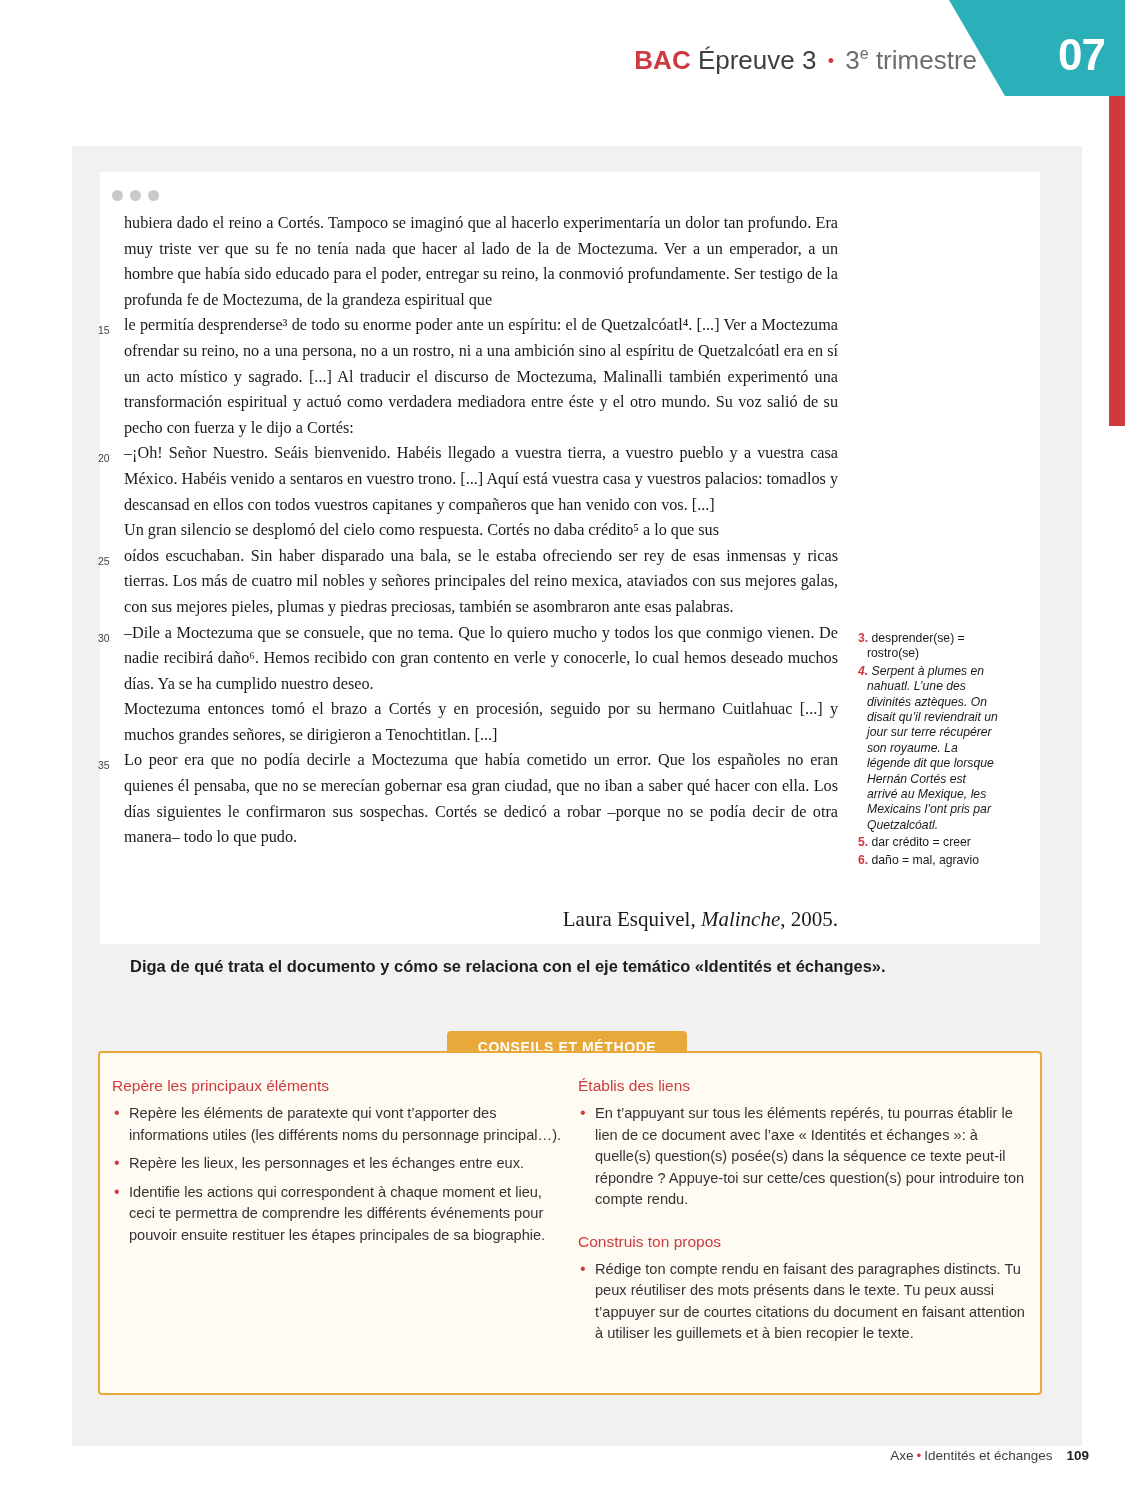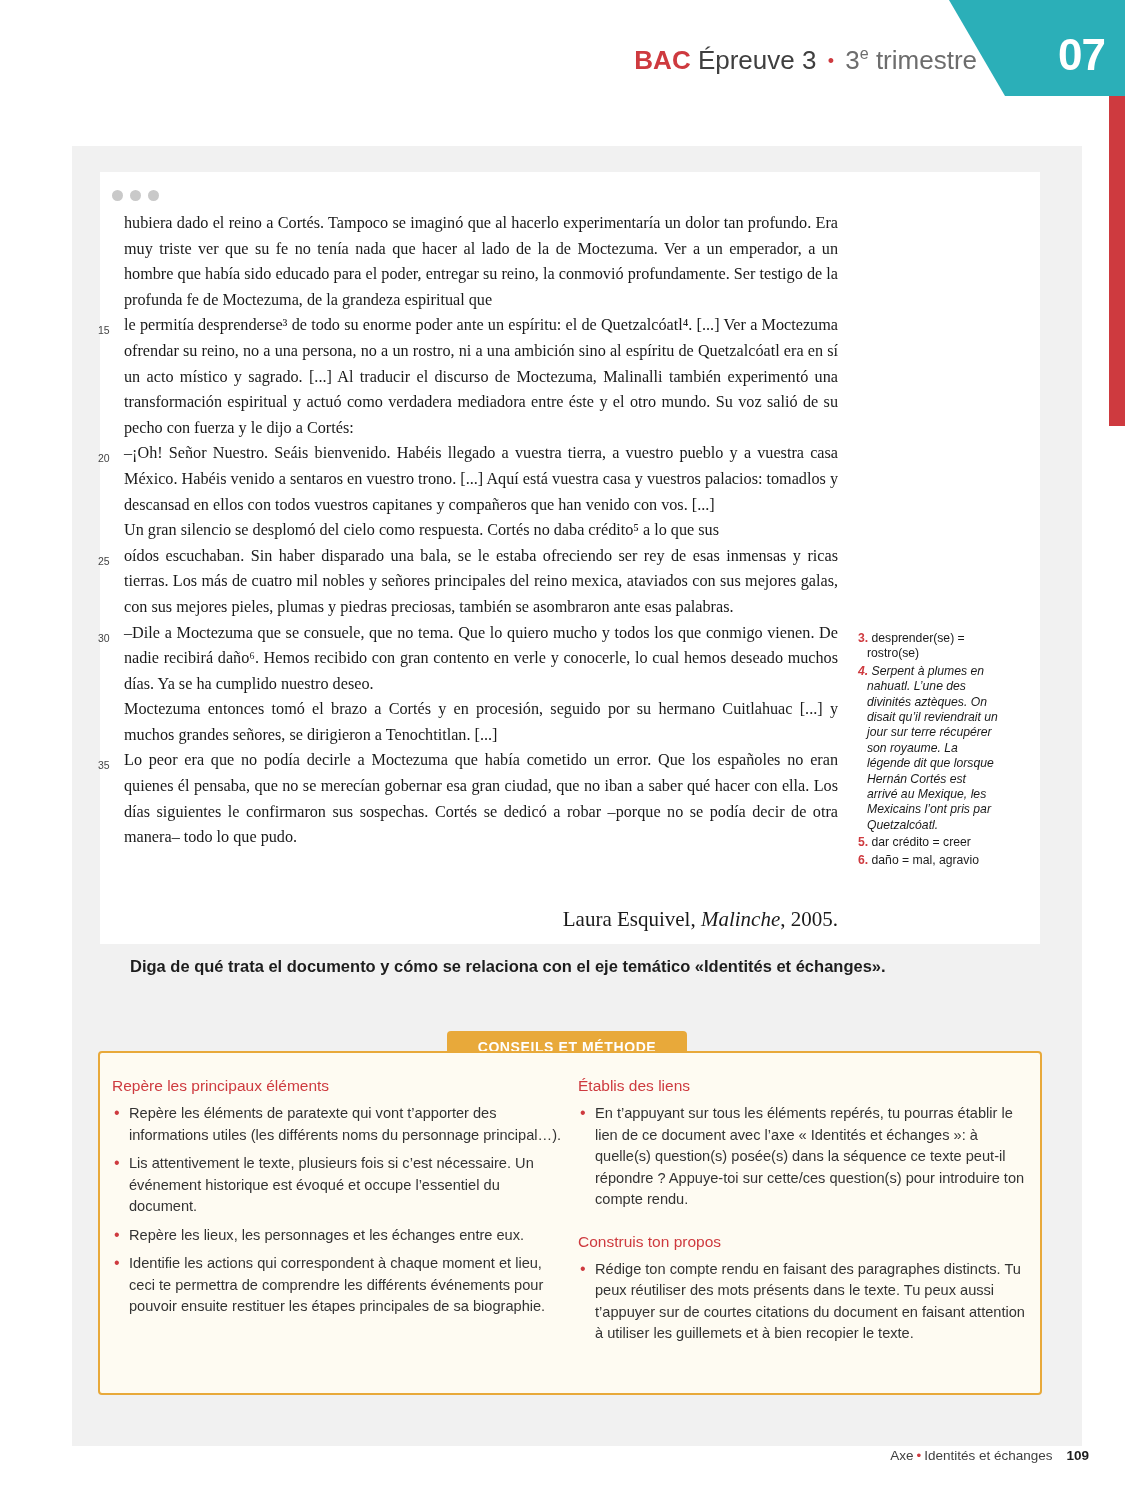--- a/index.html
+++ b/index.html
@@ -328,21 +328,20 @@
 
 <div class="question">Diga de qué trata el documento y cómo se relaciona con el eje temático «Identités et échanges».</div>
 
 <div class="conseils-tab">CONSEILS ET MÉTHODE</div>
 <div class="conseils-box"></div>
 
 <div class="col-left">
   <p class="sub-head">Repère les principaux éléments</p>
   <ul class="tips">
     <li>Repère les éléments de paratexte qui vont t’apporter des informations utiles (les différents noms du personnage principal…).</li>
-    <li>Lis attentivement le texte, plusieurs fois si c’est nécessaire. Un événement historique est évoqué et occupe l’essentiel du document.</li>
     <li>Repère les lieux, les personnages et les échanges entre eux.</li>
     <li>Identifie les actions qui correspondent à chaque moment et lieu, ceci te permettra de comprendre les différents événements pour pouvoir ensuite restituer les étapes principales de sa biographie.</li>
   </ul>
 </div>
 
 <div class="col-right">
   <p class="sub-head">Établis des liens</p>
   <ul class="tips">
     <li>En t’appuyant sur tous les éléments repérés, tu pourras établir le lien de ce document avec l’axe « Identités et échanges »: à quelle(s) question(s) posée(s) dans la séquence ce texte peut-il répondre ? Appuye-toi sur cette/ces question(s) pour introduire ton compte rendu.</li>
   </ul>

